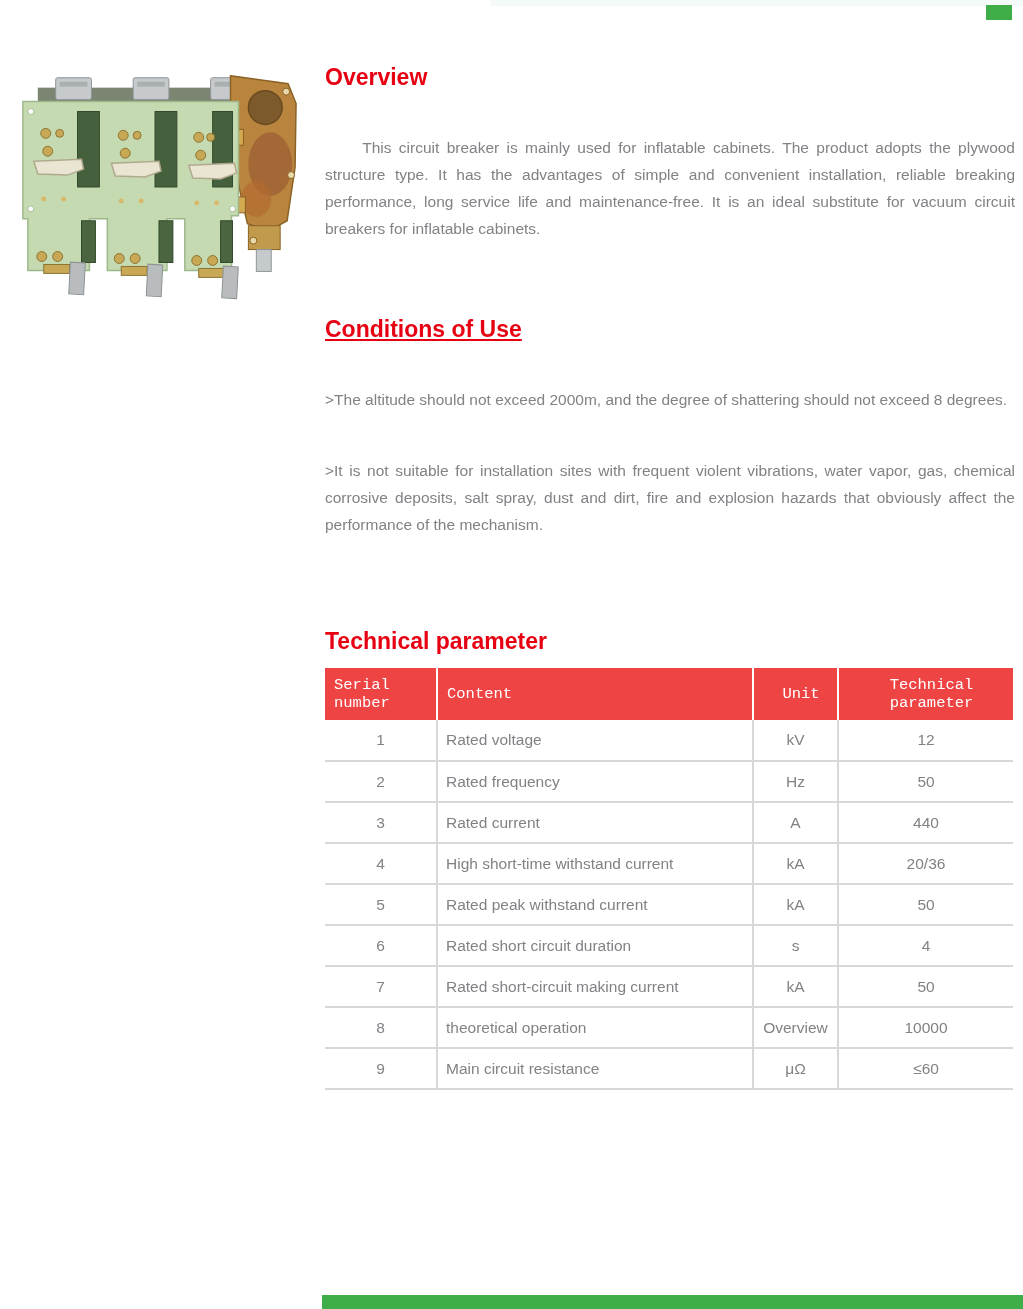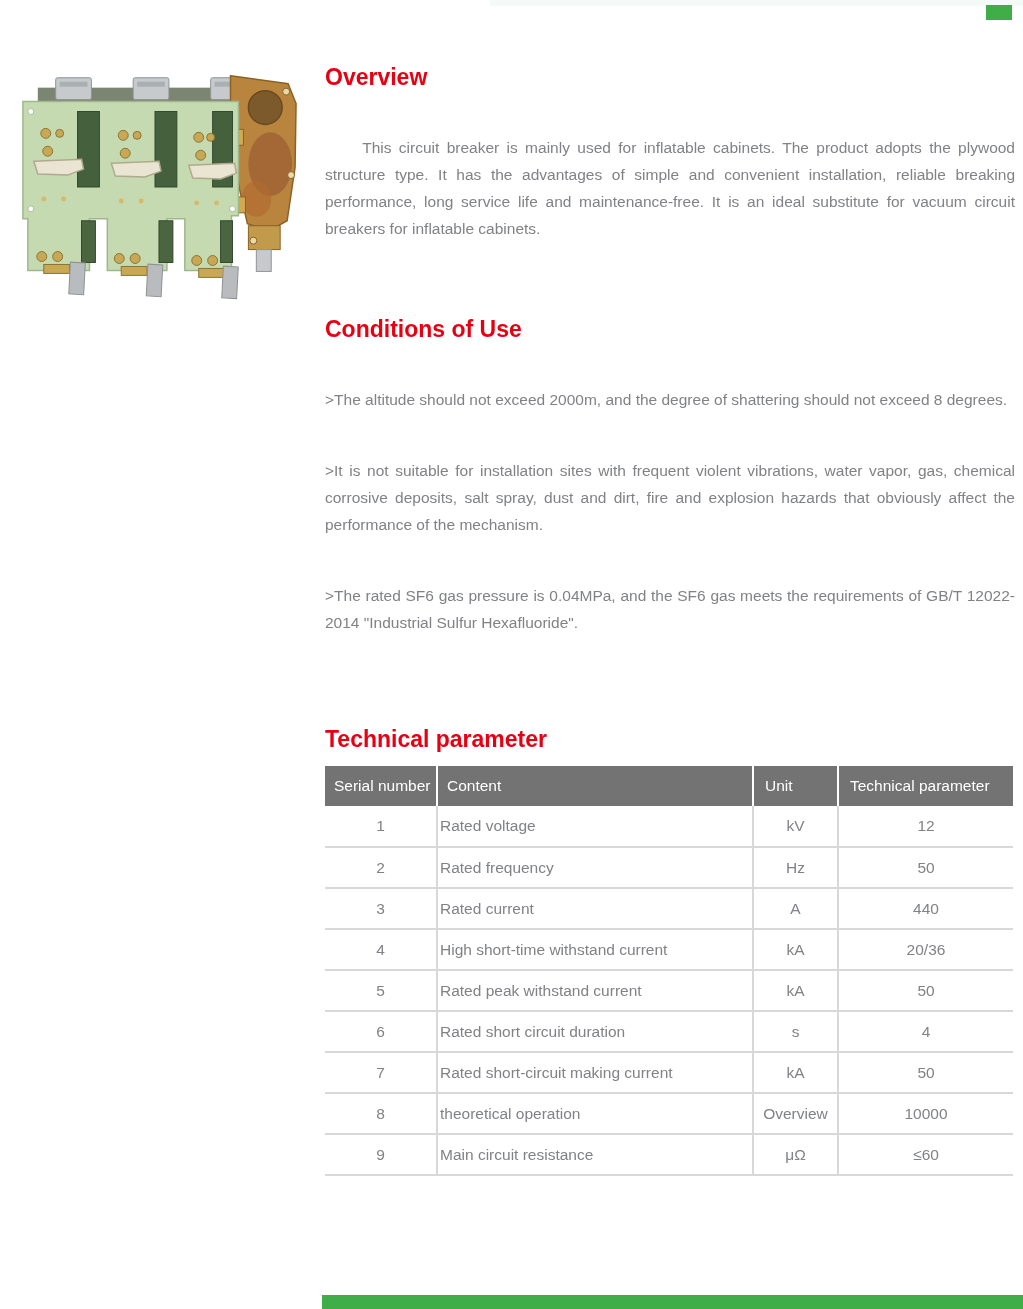--- a/index.html
+++ b/index.html
@@ -28,21 +28,21 @@
   .content-col {
     position: absolute; left: 325px; top: 64px; width: 690px;
   }
   h2.section-title {
     color: #e60012;
     font-size: 23px;
     font-weight: bold;
     line-height: 26px;
     margin-bottom: 18px;
   }
-  .section-title.conditions { margin-top: 74px; }
+  .section-title.conditions { margin-top: 74px; text-decoration: underline; }
   .section-title.technical  { margin-top: 90px; margin-bottom: 14px; }
   p.body-text {
     color: #808285;
     font-size: 15.5px;
     line-height: 27px;
     text-align: justify;
     margin-top: 44px;
   }
   p.indented { text-indent: 2.4em; }
   table.tech-table {
@@ -50,38 +50,39 @@
     border-collapse: collapse;
     table-layout: fixed;
     color: #808285;
     font-size: 15.5px;
   }
   .tech-table col.c-serial { width: 112px; }
   .tech-table col.c-content { width: 316px; }
   .tech-table col.c-unit { width: 85px; }
   .tech-table col.c-value { width: 175px; }
   .tech-table thead th {
-    background: #737373;
+    background: #ef4444;
     color: #ffffff;
     font-weight: normal;
-    height: 40px;
+    height: 52px;
     text-align: left;
     padding-left: 9px;
     border-left: 2px solid #ffffff;
+    font-family: Liberation Mono, monospace;
   }
   .tech-table thead th:first-child { border-left: none; }
-  .tech-table thead th.center { text-align: left; padding-left: 11px; }
+  .tech-table thead th.center { text-align: center; padding-left: 11px; }
   .tech-table tbody td {
     height: 41px;
     border-bottom: 2px solid #d8d8d8;
     border-left: 2px solid #d8d8d8;
     text-align: center;
   }
   .tech-table tbody td:first-child { border-left: none; }
-  .tech-table tbody td.left { text-align: left; padding-left: 2px; }
+  .tech-table tbody td.left { text-align: left; padding-left: 8px; }
 </style>
 </head>
 <body>
 
 <div class="top-tint-band"></div>
 <div class="top-accent-square"></div>
 <div class="bottom-accent-bar"></div>
 
 <div class="product-figure">
   <svg width="298" height="232" viewBox="0 0 300 230" xmlns="http://www.w3.org/2000/svg">
@@ -179,21 +180,20 @@
 </div>
 
 <div class="content-col">
 
   <h2 class="section-title">Overview</h2>
   <p class="body-text indented">This circuit breaker is mainly used for inflatable cabinets. The product adopts the plywood structure type. It has the advantages of simple and convenient installation, reliable breaking performance, long service life and maintenance-free. It is an ideal substitute for vacuum circuit breakers for inflatable cabinets.</p>
 
   <h2 class="section-title conditions">Conditions of Use</h2>
   <p class="body-text">&gt;The altitude should not exceed 2000m, and the degree of shattering should not exceed 8 degrees.</p>
   <p class="body-text">&gt;It is not suitable for installation sites with frequent violent vibrations, water vapor, gas, chemical corrosive deposits, salt spray, dust and dirt, fire and explosion hazards that obviously affect the performance of the mechanism.</p>
-  <p class="body-text">&gt;The rated SF6 gas pressure is 0.04MPa, and the SF6 gas meets the requirements of GB/T 12022-2014 "Industrial Sulfur Hexafluoride".</p>
 
   <h2 class="section-title technical">Technical parameter</h2>
 
   <table class="tech-table">
     <colgroup>
       <col class="c-serial">
         <col class="c-content">
         <col class="c-unit">
         <col class="c-value">
     </colgroup>

